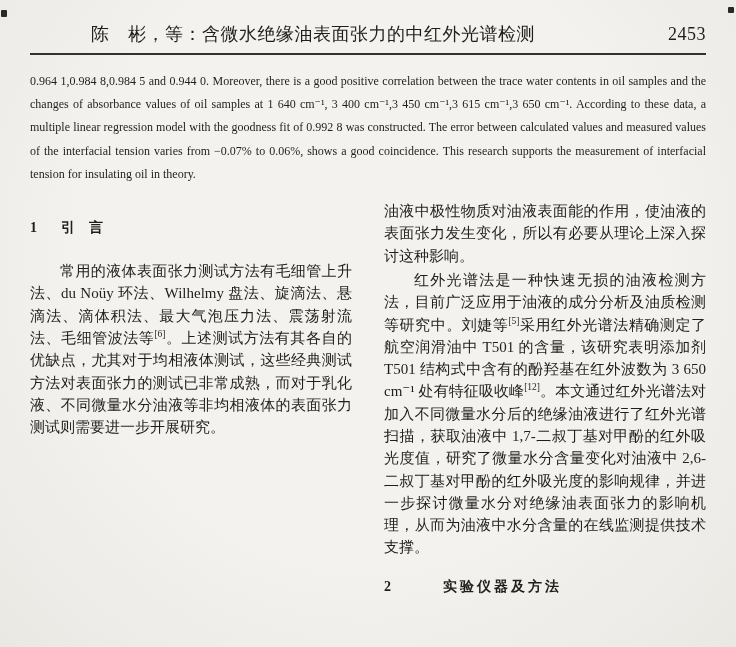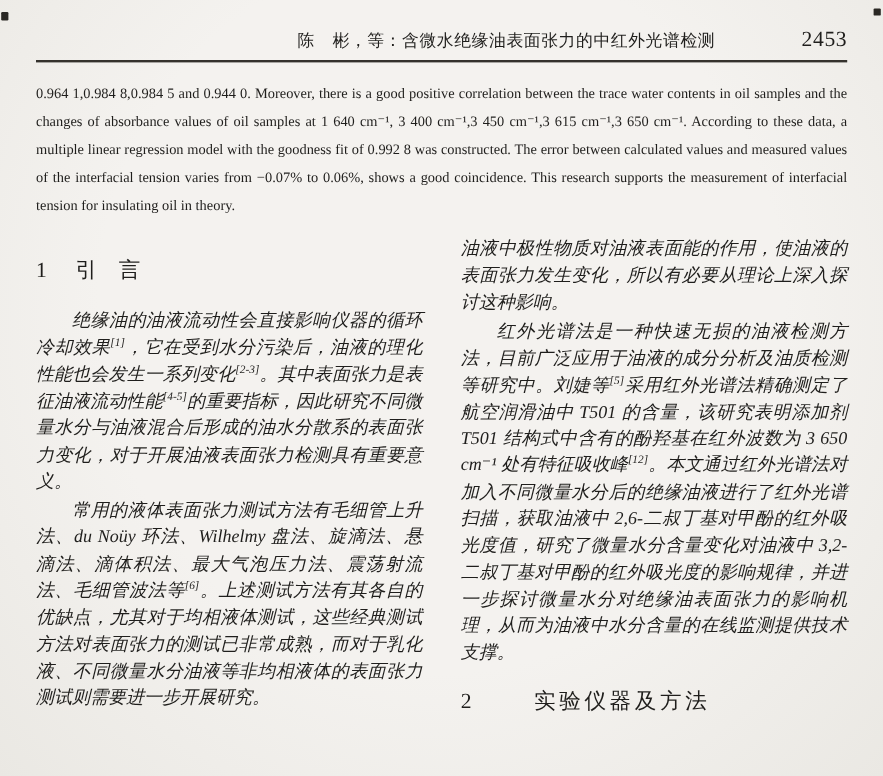--- a/index.html
+++ b/index.html
@@ -27,21 +27,21 @@
 
   
   .page-header {
     display: flex;
     align-items: baseline;
     font-size: 13px;
     letter-spacing: 0.5px;
     padding-top: 8px;
   }
   .header-left  { width: 110px; text-align: left; }
-  .header-center{ flex: 1; text-align: right; font-size: 14px; }
+  .header-center{ flex: 1; text-align: center; font-size: 18px; }
   .header-right { width: 110px; text-align: right; font-size: 18px; }
   .header-rule {
     margin-top: 7px;
     border-bottom: 2px solid #35322d;
   }
 
   
   .abstract {
     margin-top: 15px;
     font-size: 12px;
@@ -56,32 +56,32 @@
     display: flex;
     gap: 32px;
     margin-top: 14px;
   }
   .col {
     width: 322px;
     font-size: 15px;
     line-height: 22.3px;
     text-align: justify;
   }
-  .cn { margin: 0 0 2px 0; font-style: italic; }
+  .cn { margin: 0 0 2px 0; }
   .indent { text-indent: 2em; }
   sup {
     font-size: 9.5px;
     line-height: 0;
     vertical-align: super;
   }
 
   
   .sec-heading {
-    font-size: 18px;
-    font-weight: 400;
+    font-size: 14px;
+    font-weight: 700;
     margin: 16px 0 20px 0;
     letter-spacing: 0;
     line-height: 24px;
   }
   .sec-heading .sec-num { margin-right: 24px; }
   .sec-heading-2 { margin: 16px 0 0 0; }
   .sec-heading-2 .sec-title { letter-spacing: 3px; margin-left: 28px; }
 </style>
 </head>
 <body>
@@ -100,26 +100,25 @@
   <section class="abstract">
     <p>0.964 1,0.984 8,0.984 5 and 0.944 0.  Moreover, there is a good positive correlation between the trace water contents in oil samples and the changes of absorbance values of oil samples at 1 640 cm⁻¹, 3 400 cm⁻¹,3 450 cm⁻¹,3 615 cm⁻¹,3 650 cm⁻¹.  According to these data, a multiple linear regression model with the goodness fit of 0.992 8 was constructed.  The error between calculated values and measured values of the interfacial tension varies from −0.07% to 0.06%, shows a good coincidence. This research supports the measurement of interfacial tension for insulating oil in theory.</p>
   </section>
 
   <div class="columns">
 
     <div class="col">
       <h2 class="sec-heading">
         <span class="sec-num">1</span><span class="sec-title">引　言</span>
       </h2>
-      <p class="cn indent"><span>绝缘油的油液流动性会直接影响仪器的循环冷却效果</span><sup>[1]</sup><span>，它在受到水分污染后，油液的理化性能也会发生一系列变化</span><sup>[2-3]</sup><span>。其中表面张力是表征油液流动性能</span><sup>[4-5]</sup><span>的重要指标，因此研究不同微量水分与油液混合后形成的油水分散系的表面张力变化，对于开展油液表面张力检测具有重要意义。</span></p>
       <p class="cn indent"><span>常用的液体表面张力测试方法有毛细管上升法、du Noüy 环法、Wilhelmy 盘法、旋滴法、悬滴法、滴体积法、最大气泡压力法、震荡射流法、毛细管波法等</span><sup>[6]</sup><span>。上述测试方法有其各自的优缺点，尤其对于均相液体测试，这些经典测试方法对表面张力的测试已非常成熟，而对于乳化液、不同微量水分油液等非均相液体的表面张力测试则需要进一步开展研究。</span></p>
     </div>
 
     <div class="col">
       <p class="cn"><span>油液中极性物质对油液表面能的作用，使油液的表面张力发生变化，所以有必要从理论上深入探讨这种影响。</span></p>
-      <p class="cn indent"><span>红外光谱法是一种快速无损的油液检测方法，目前广泛应用于油液的成分分析及油质检测等研究中。刘婕等</span><sup>[5]</sup><span>采用红外光谱法精确测定了航空润滑油中 T501 的含量，该研究表明添加剂 T501 结构式中含有的酚羟基在红外波数为 3 650 cm⁻¹ 处有特征吸收峰</span><sup>[12]</sup><span>。本文通过红外光谱法对加入不同微量水分后的绝缘油液进行了红外光谱扫描，获取油液中 2,6-二叔丁基对甲酚的红外吸光度值，研究了微量水分含量变化对油液中 3,2-二叔丁基对甲酚的红外吸光度的影响规律，并进一步探讨微量水分对绝缘油表面张力的影响机理，从而为油液中水分含量的在线监测提供技术支撑。</span></p>
+      <p class="cn indent"><span>红外光谱法是一种快速无损的油液检测方法，目前广泛应用于油液的成分分析及油质检测等研究中。刘婕等</span><sup>[5]</sup><span>采用红外光谱法精确测定了航空润滑油中 T501 的含量，该研究表明添加剂 T501 结构式中含有的酚羟基在红外波数为 3 650 cm⁻¹ 处有特征吸收峰</span><sup>[12]</sup><span>。本文通过红外光谱法对加入不同微量水分后的绝缘油液进行了红外光谱扫描，获取油液中 1,7-二叔丁基对甲酚的红外吸光度值，研究了微量水分含量变化对油液中 2,6-二叔丁基对甲酚的红外吸光度的影响规律，并进一步探讨微量水分对绝缘油表面张力的影响机理，从而为油液中水分含量的在线监测提供技术支撑。</span></p>
       <h2 class="sec-heading sec-heading-2">
         <span class="sec-num">2</span><span class="sec-title">实验仪器及方法</span>
       </h2>
     </div>
 
   </div>
 </div>
 
 </body></html>

